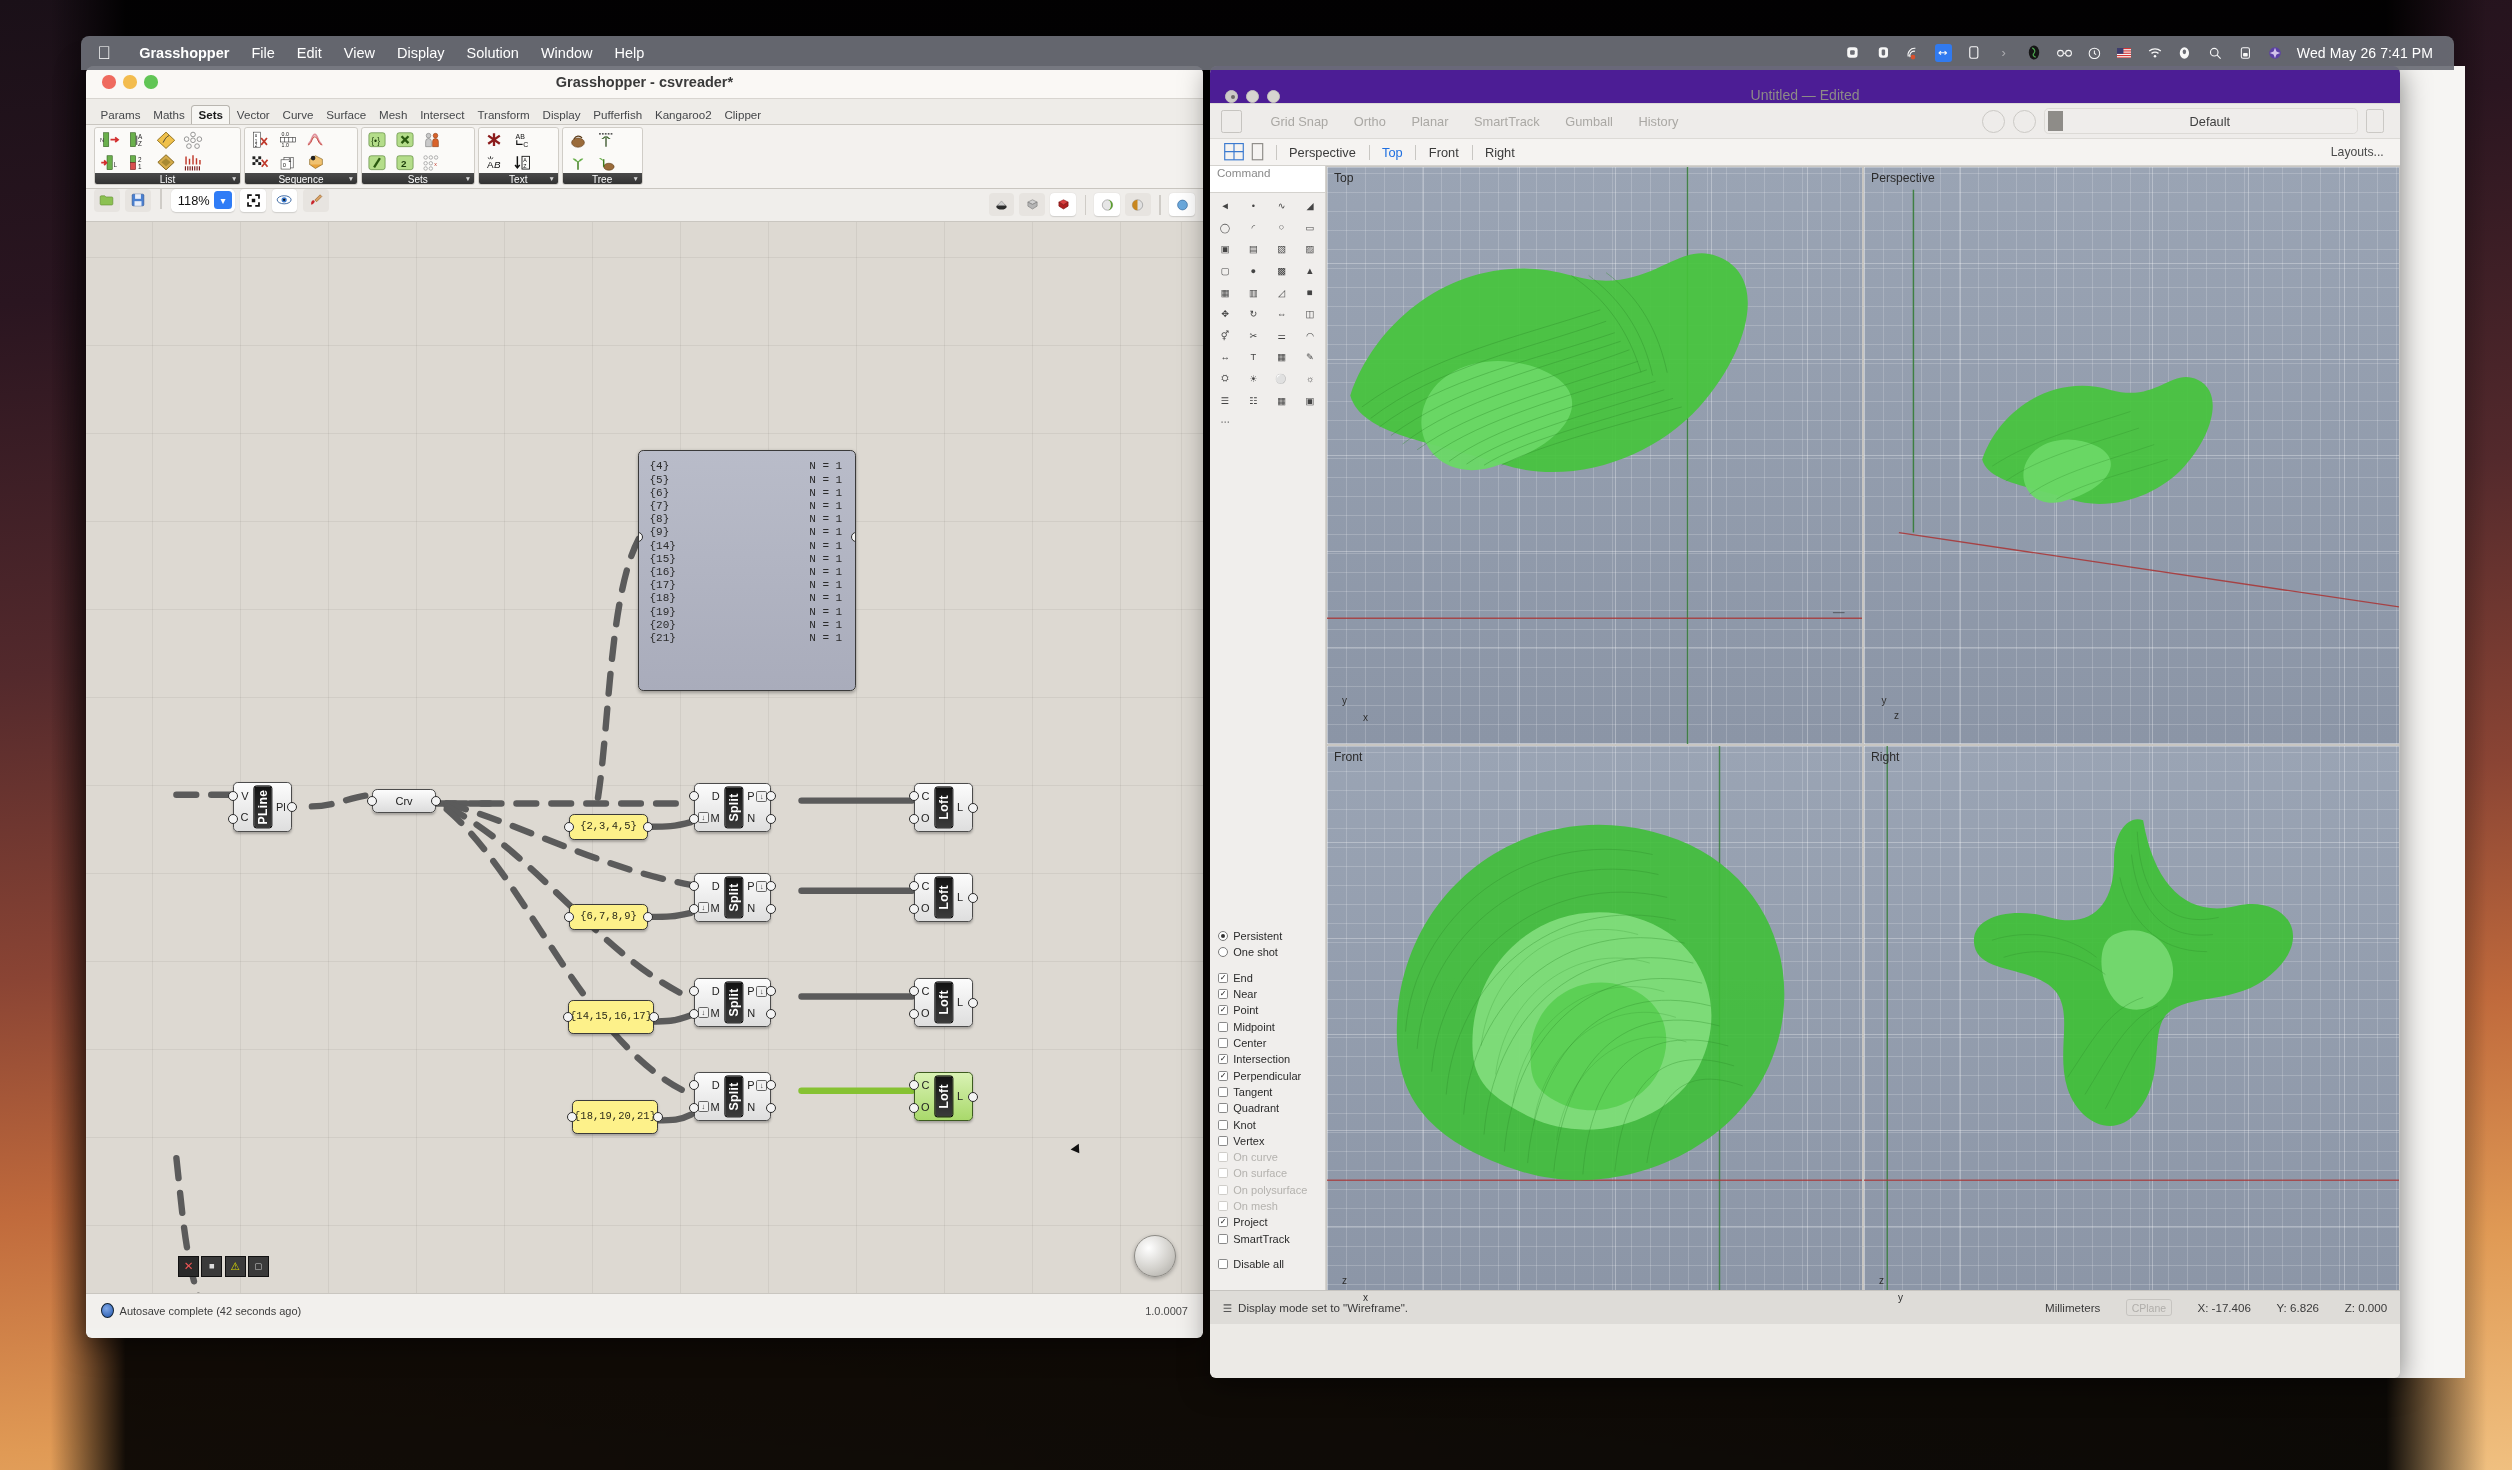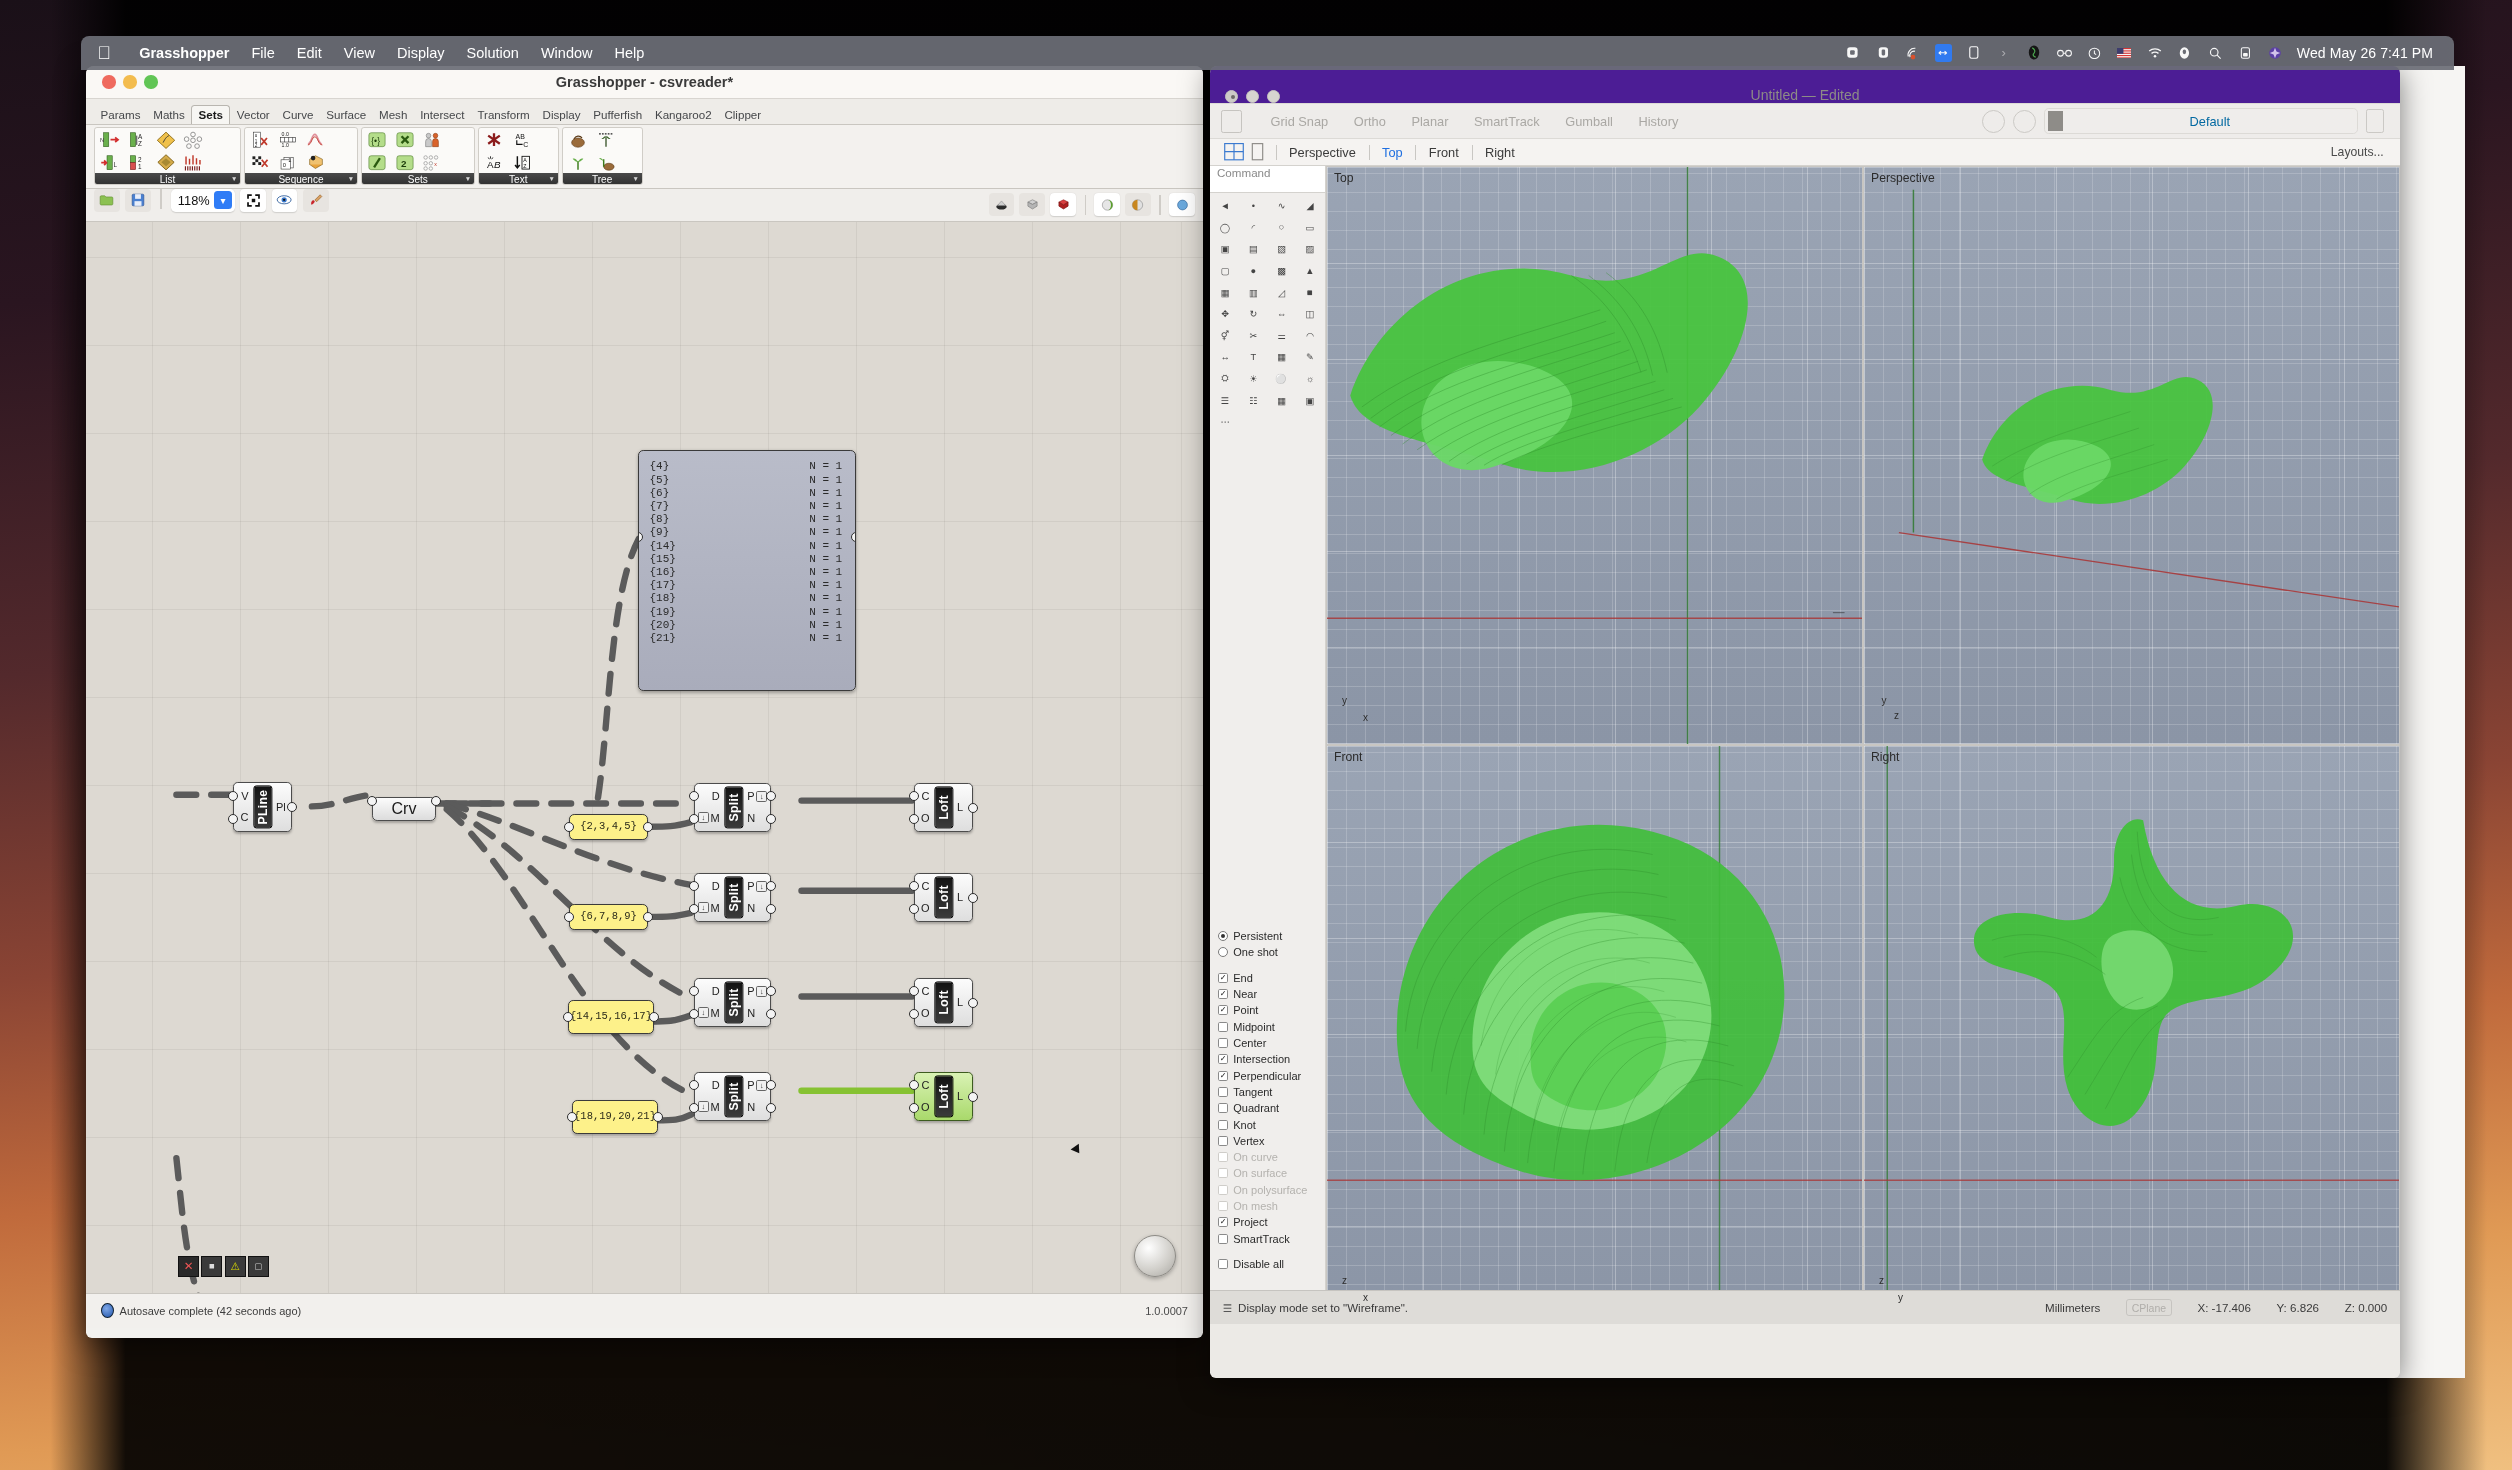--- a/index.html
+++ b/index.html
@@ -165,24 +165,23 @@
     border:1.2px solid #000; border-radius:2.9px;
     color:#fff; font-weight:bold; font-size:12.2px;
     writing-mode:vertical-rl; transform:rotate(180deg);
     display:flex; align-items:center; justify-content:center;
     padding:3.5px 1.7px; margin:2.3px 1.2px;
     letter-spacing:0.3px;
   }
   .gh-param {
     background:linear-gradient(#fcfcfc,#dcdcdc);
     border:1.2px solid #4c4c4c; border-radius:5.2px;
-    font-size:16px; color:#1a1a1a;
+    font-size:11px; color:#1a1a1a;
     display:flex; align-items:center; justify-content:center;
     box-shadow:0 1.2px 2.3px rgba(0,0,0,.25);
-    margin-top:8px;
   }
   .gh-panel-yellow {
     background:#fdf18a; border:1.2px solid #3b3b3b; border-radius:5.2px;
     font-family:"Liberation Mono", monospace; font-size:10.5px; color:#2a2a1a;
     display:flex; align-items:center; justify-content:center; text-align:center;
     padding:2.3px 3.5px; box-shadow:0 1.2px 2.3px rgba(0,0,0,.25); line-height:1.25;
   }
   .gh-data-panel {
     background:linear-gradient(#b9bcc9,#a9acbb);
     border:1.2px solid #3a3a3a; border-radius:5.2px;
@@ -224,21 +223,21 @@
     width:21px; height:23px; border:0.9px solid #c6c4c0; border-radius:2.3px;
     margin-right:16.3px;
   }
   .rh-tog { font-size:12.8px; color:#aaa8a4; padding:0 12.8px; white-space:nowrap; }
   .rh-tb-right { margin-left:auto; display:flex; align-items:center; gap:8.1px; }
   .rh-layer-box {
     width:314px; height:25.6px; border:0.9px solid #dcdad6; border-radius:4.7px;
     display:flex; align-items:center; padding-left:2.3px; background:#efedeb;
   }
   .rh-layer-swatch { width:15px; height:20px; background:#8e8c88; }
-  .rh-layer-name { flex:1; text-align:center; font-size:12.8px; color:#0369a1; }
+  .rh-layer-name { flex:1; text-align:center; font-size:12.8px; color:#404040; }
   .circ-icon { width:23px; height:23px; border:0.9px solid #cbc9c5; border-radius:50%; }
 
   .rh-vptabs {
     height:27px; background:#f5f3f1; display:flex; align-items:center;
     border-bottom:0.6px solid #d4d2ce; padding-left:14px; gap:0;
   }
   .vp-layout-ic { width:20px; height:17.4px; margin-right:5.8px; }
   .vp-tab { font-size:12.8px; color:#3b3b3b; padding:0 12.8px; position:relative; }
   .vp-tab.active { color:#1f6fe0; }
   .vp-sep { width:0.6px; height:15px; background:#c9c7c3; }

